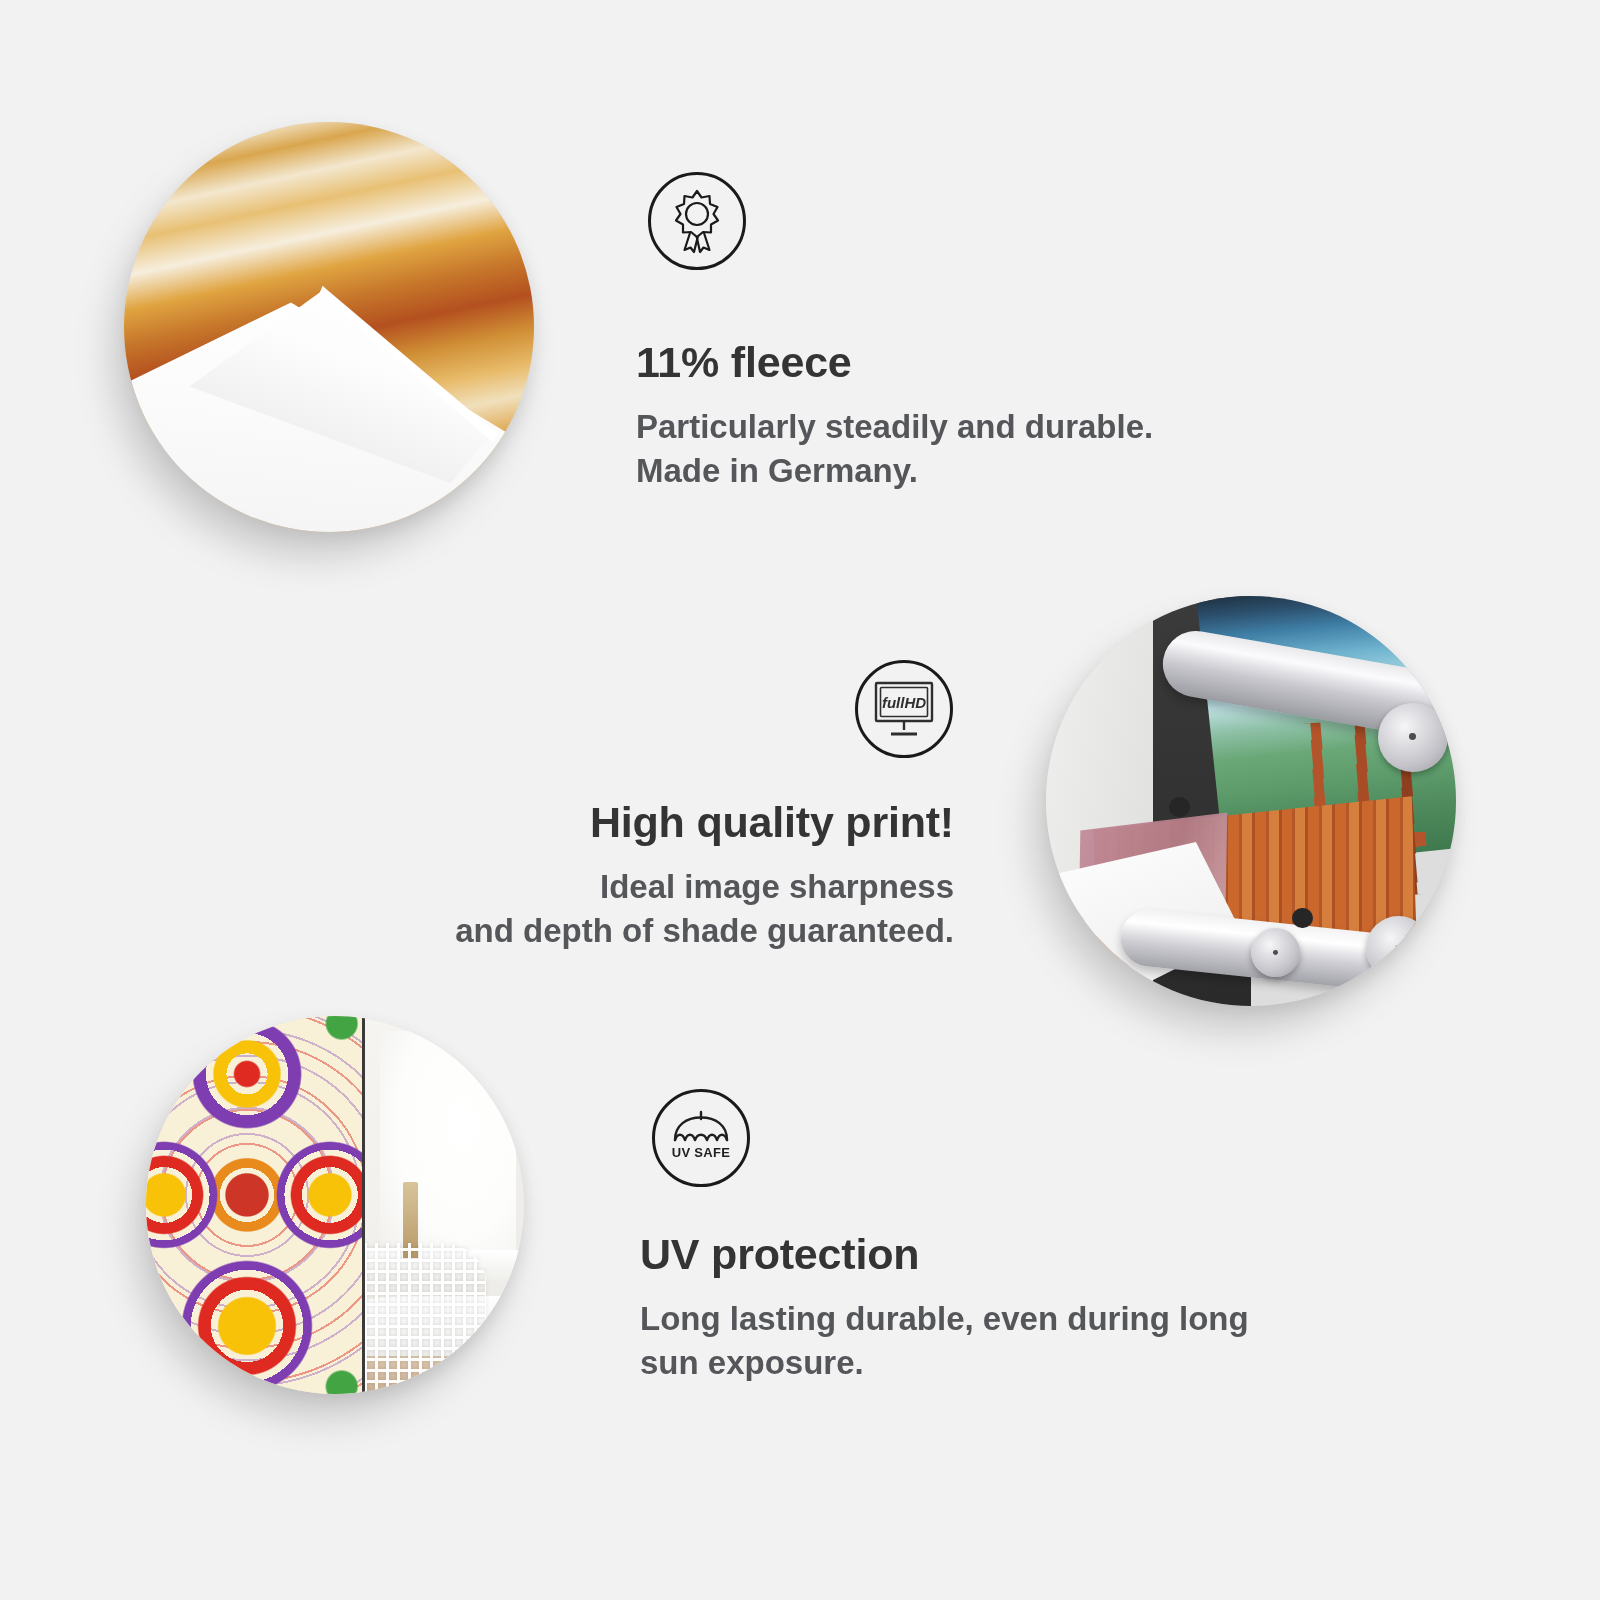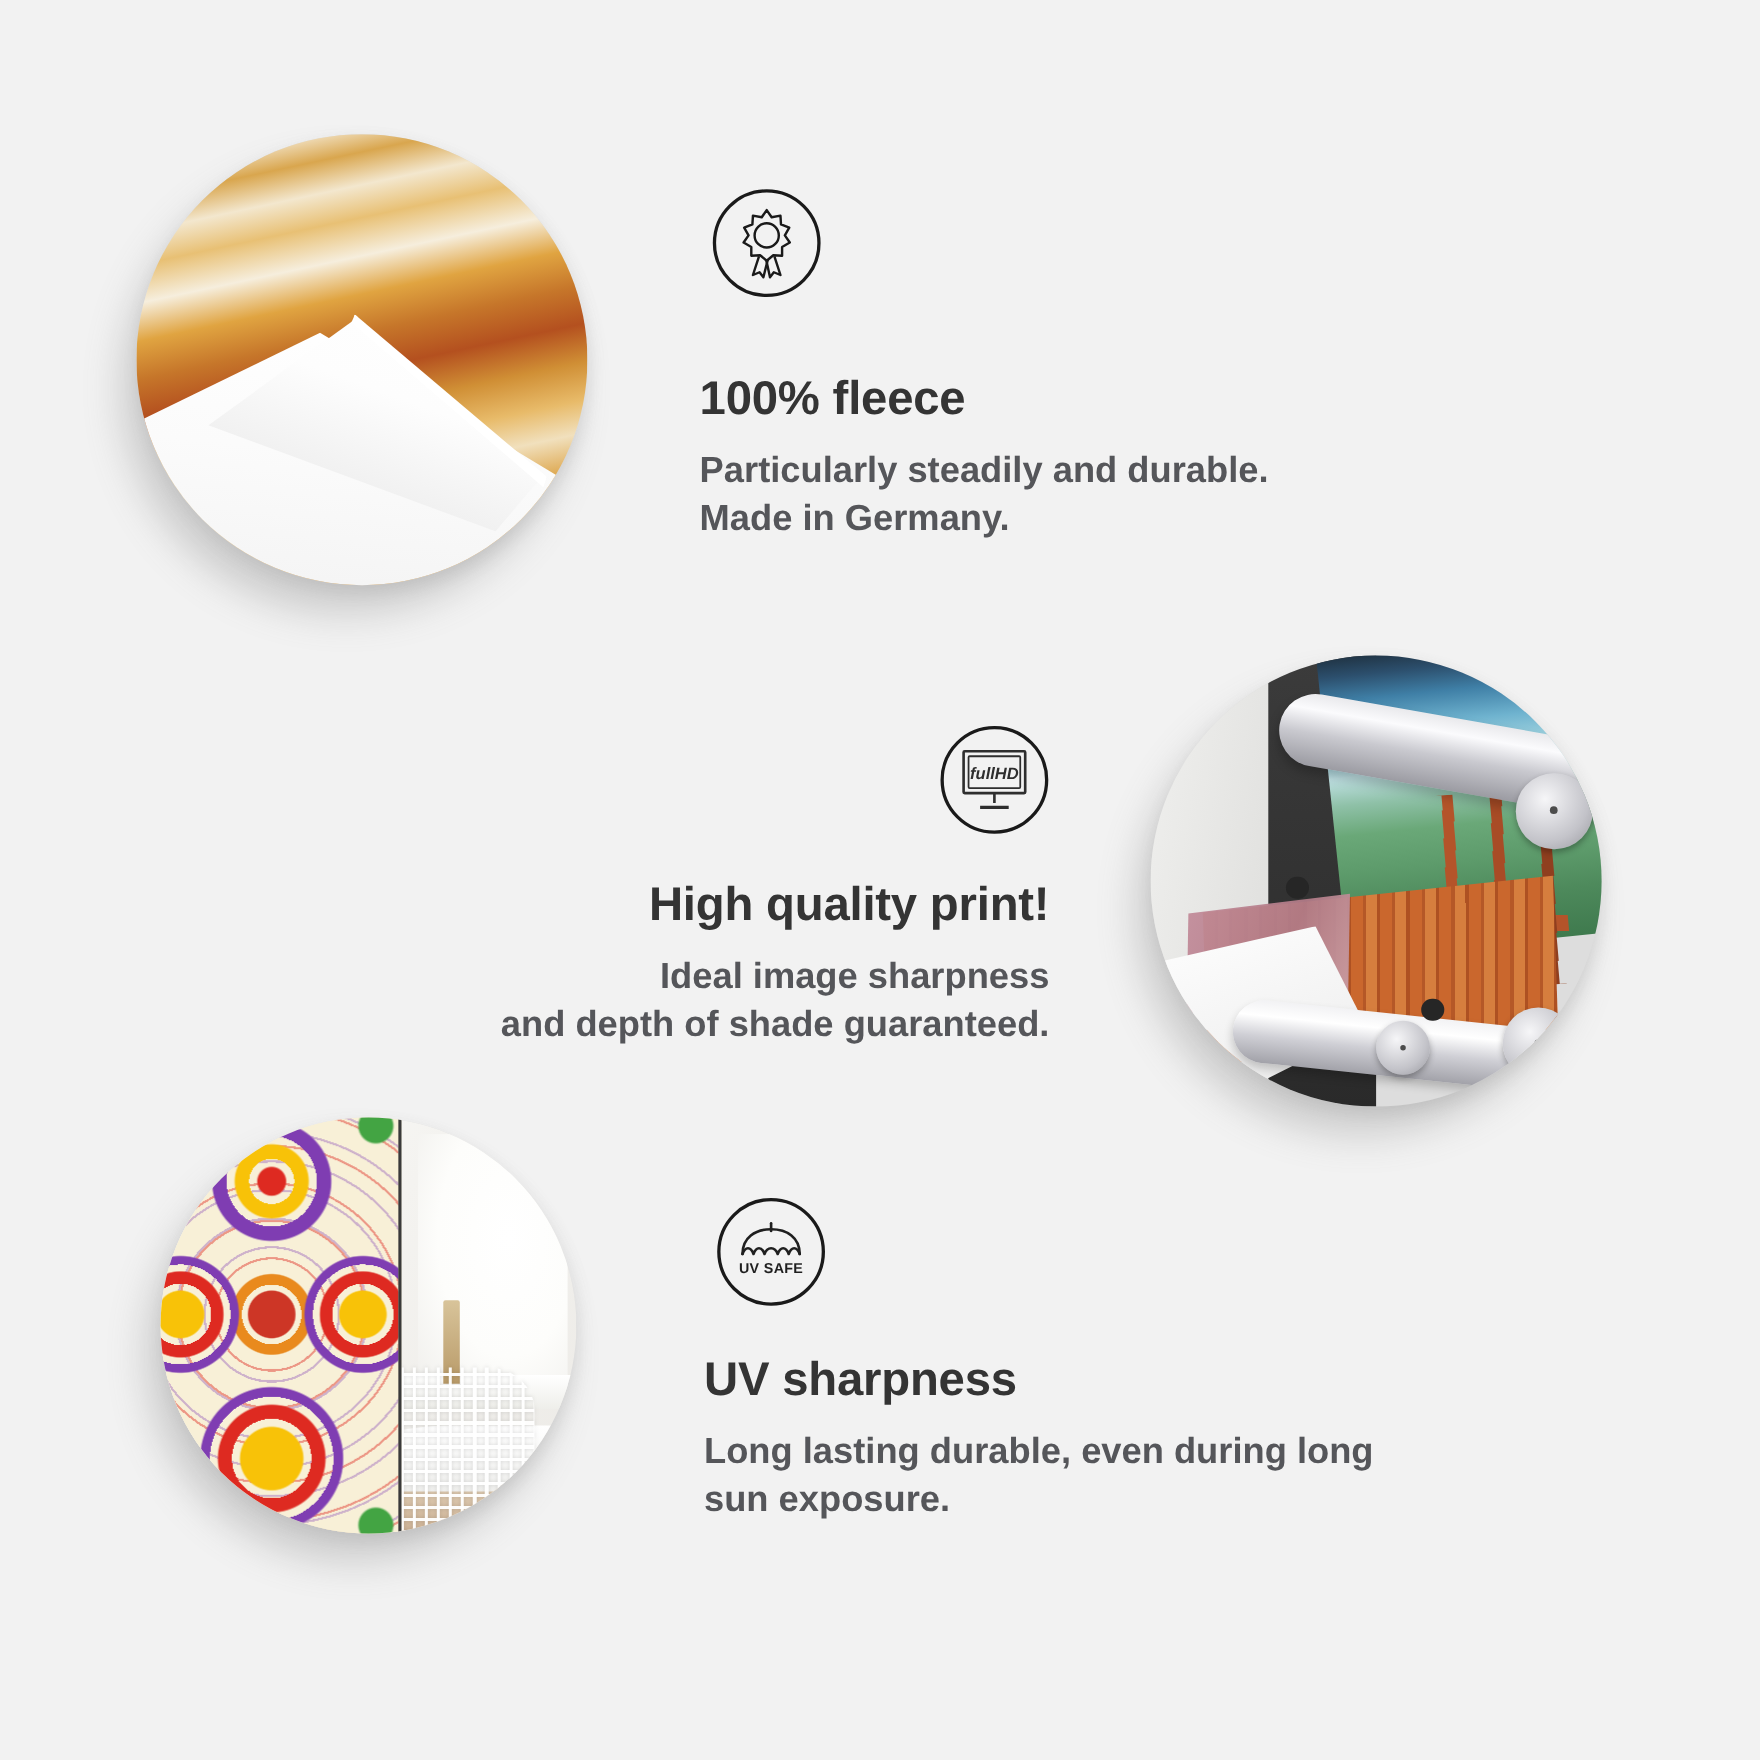--- a/index.html
+++ b/index.html
@@ -262,21 +262,21 @@
   <div class="icon-circle" id="icon-fleece">
     <svg width="60" height="66" viewBox="0 0 60 66" fill="none" stroke="#1a1a1a" stroke-width="2.2" stroke-linejoin="round">
       <path d="M30 3 L34.5 9.5 L42.5 8 L43 16 L50.5 19 L46.5 26 L51 32.5 L44 36.5 L44 44.5 L36 44 L30 49 L24 44 L16 44.5 L16 36.5 L9 32.5 L13.5 26 L9.5 19 L17 16 L17.5 8 L25.5 9.5 Z"></path>
       <circle cx="30" cy="26" r="11"></circle>
       <path d="M23 45 L17.5 62 L23.5 59.5 L27 64 L31 48"></path>
       <path d="M37 45 L42.5 62 L36.5 59.5 L33 64 L29.5 48"></path>
     </svg>
   </div>
 
   <div class="block" id="block-fleece">
-    <h2>100% fleece</h2>
+    <h2>11% fleece</h2>
     <p>Particularly steadily and durable.
 Made in Germany.</p>
   </div>
 
   <div class="photo" id="photo-printer">
     <div class="inner">
       <div class="pr-wallL"></div>
       <div class="pr-dark"></div>
       <div class="pr-print"></div>
       <div class="pr-chair"></div>
@@ -327,18 +327,18 @@
   <div class="icon-circle" id="icon-uv">
     <svg width="66" height="62" viewBox="0 0 66 62" fill="none" stroke="#1f1f1f" stroke-width="2.4" stroke-linejoin="round" stroke-linecap="round">
       <path d="M33 5 V12"></path>
       <path d="M7 33 C7 18 18.5 10.5 33 10.5 C47.5 10.5 59 18 59 33"></path>
       <path d="M7 33 C9.5 26 14.5 26 17 33 C19.5 26 24.5 26 27 33 C29.5 26 36.5 26 39 33 C41.5 26 46.5 26 49 33 C51.5 26 56.5 26 59 33"></path>
       <text x="33" y="50" font-family="'Liberation Sans', sans-serif" font-size="13" font-weight="700" fill="#1f1f1f" stroke="none" text-anchor="middle" letter-spacing="0.3">UV SAFE</text>
     </svg>
   </div>
 
   <div class="block" id="block-uv">
-    <h2>UV sharpness</h2>
+    <h2>UV protection</h2>
     <p>Long lasting durable, even during long
 sun exposure.</p>
   </div>
 
 </div>
 
 </body></html>

